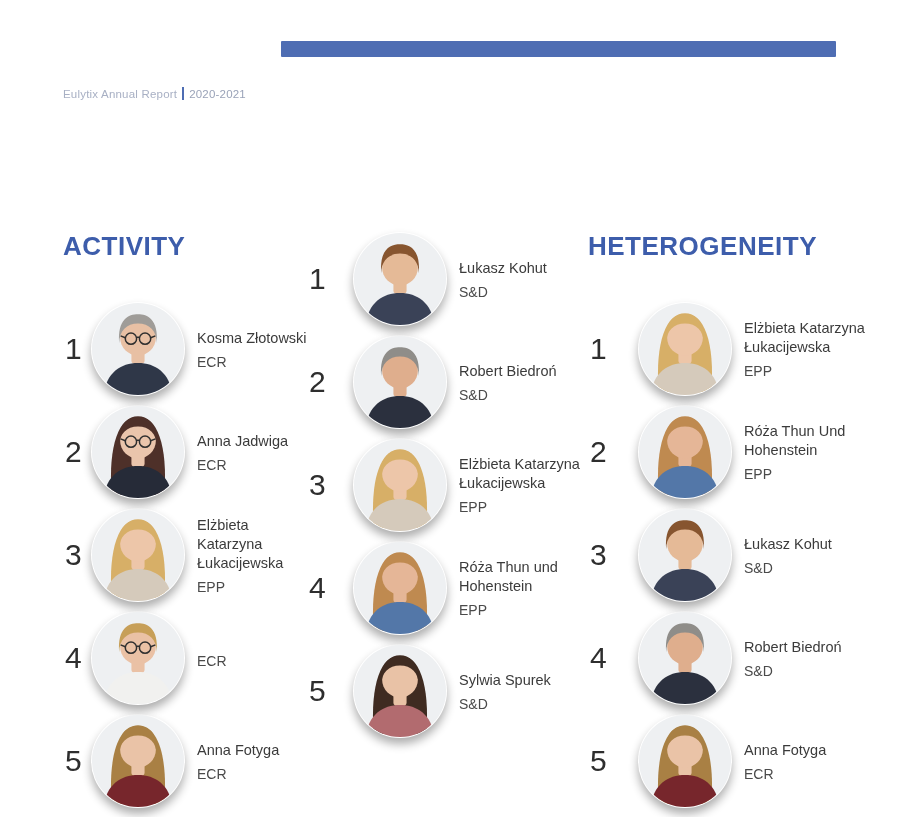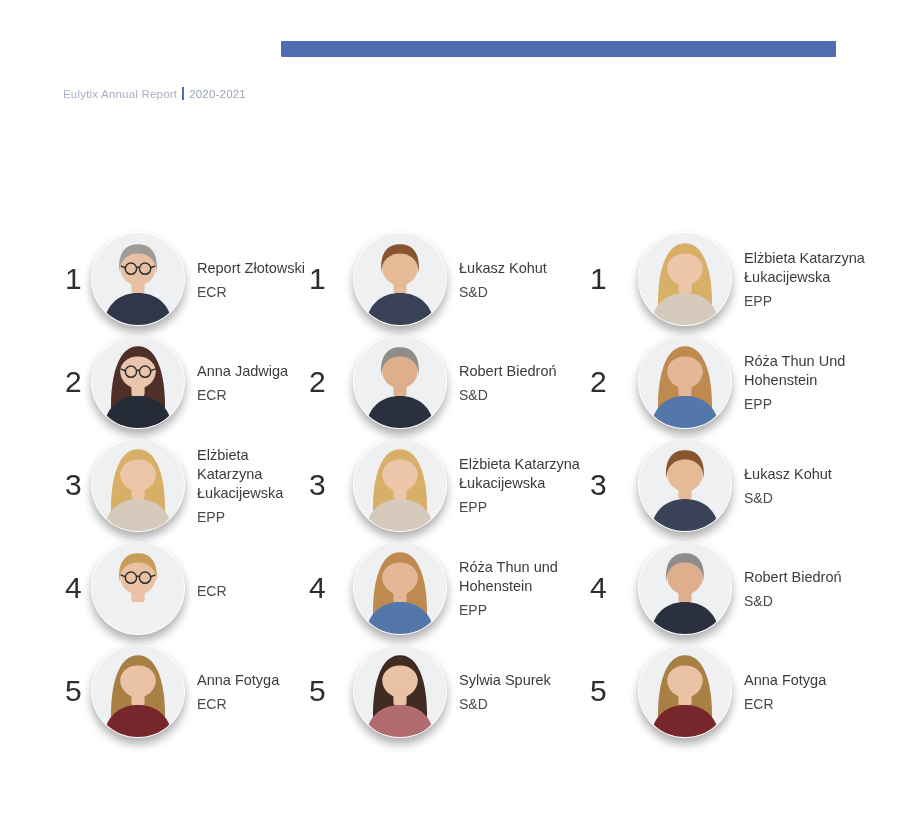--- a/index.html
+++ b/index.html
@@ -109,30 +109,31 @@
 
   <div class="brand-row">
     <span class="brand-name">Eulytix Annual Report</span>
     <span class="brand-divider"></span>
     <span class="brand-period">2020-2021</span>
   </div>
   <div class="header-bar"></div>
 
 
   <div class="col col-1">
+    <h2 class="col-heading">ACTIVITY</h2>
 
     <div class="entry">
       <div class="rank">1</div>
       <div class="avatar" style="--hair: #9f9c98; --skin: #e8c0a4; --top: #2f3748; --glasses: 1; --long: 0;">
         <svg viewBox="0 0 100 100">
             <use href="#person"></use>
           </svg>
       </div>
       <div class="info">
-        <div class="name">Report Złotowski</div>
+        <div class="name">Kosma Złotowski</div>
         <div class="party">ECR</div>
       </div>
     </div>
 
     <div class="entry">
       <div class="rank">2</div>
       <div class="avatar" style="--hair: #4e3029; --skin: #eac5ac; --top: #262b38; --glasses: 1; --long: 1;">
         <svg viewBox="0 0 100 100">
             <use href="#person"></use>
           </svg>
@@ -244,20 +245,21 @@
           </svg>
       </div>
       <div class="info">
         <div class="name">Sylwia Spurek</div>
         <div class="party">S&amp;D</div>
       </div>
     </div>
   </div>
 
   <div class="col col-3">
+    <h2 class="col-heading">HETEROGENEITY</h2>
 
     <div class="entry">
       <div class="rank">1</div>
       <div class="avatar" style="--hair: #d7af67; --skin: #edc6a9; --top: #d5cabb; --glasses: 0; --long: 1;">
         <svg viewBox="0 0 100 100">
             <use href="#person"></use>
           </svg>
       </div>
       <div class="info">
         <div class="name">Elżbieta Katarzyna Łukacijewska</div>

